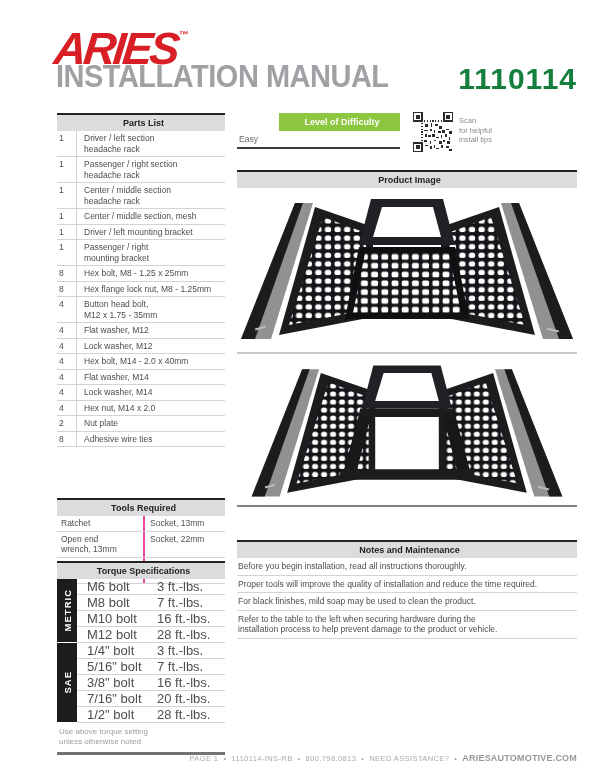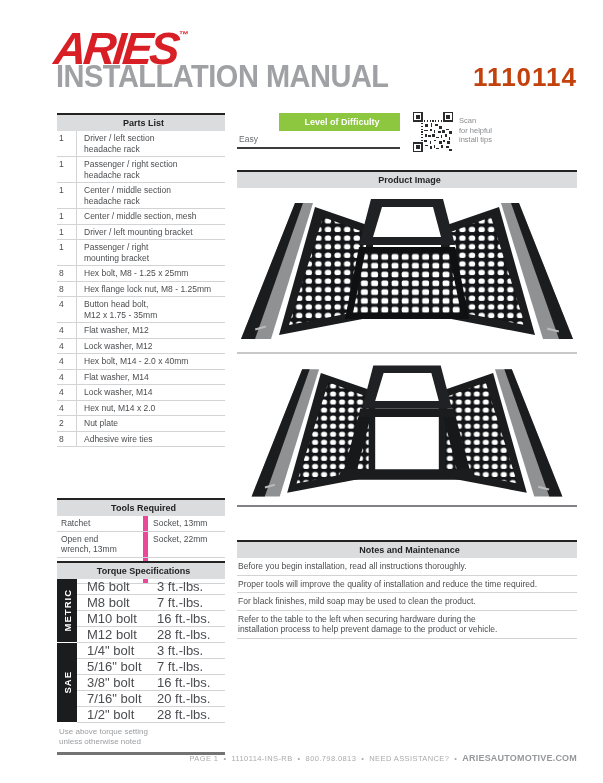--- a/index.html
+++ b/index.html
@@ -5,37 +5,37 @@
   html,body{margin:0;padding:0;background:#ffffff;}
   body{width:603px;height:783px;font-family:"Liberation Sans",sans-serif;-webkit-font-smoothing:antialiased;}
   .page{position:relative;width:603px;height:783px;background:#fff;overflow:hidden;}
 
   
   .logo{position:absolute;left:55px;top:12px;color:#d91f26;font-size:45px;font-weight:bold;
         font-style:italic;letter-spacing:-3px;transform:skewX(-6deg);line-height:46px;}
   .logo sup{font-size:10px;letter-spacing:0;vertical-align:26px;}
   .manual-title{position:absolute;left:56px;top:60px;color:#9fa1a4;font-size:29px;font-weight:bold;
         letter-spacing:-0.5px;transform:scaleY(1.05);transform-origin:left top;white-space:nowrap;}
-  .part-number{position:absolute;right:26px;top:62px;color:#c2410c;font-size:26px;font-weight:bold;letter-spacing:1px;}
+  .part-number{position:absolute;right:26px;top:62px;color:#15803d;font-size:30px;font-weight:bold;letter-spacing:1px;}
 
   
   .bar{background:#dbdcdd;border-top:2px solid #232323;height:16px;line-height:16px;
        font-size:9px;font-weight:bold;color:#232323;padding-left:5px;text-align:center;}
   .bar.green{background:#8dc63f;border-top:none;height:18px;line-height:18px;color:#ffffff;margin-left:42px;}
 
   
   .section{position:absolute;box-sizing:border-box;}
   .parts{left:57px;top:113px;width:168px;}
   .prow{display:flex;border-bottom:1px solid #d2d3d5;font-size:8.5px;color:#4b4d50;line-height:10.5px;}
   .prow .qty{width:17px;padding:2px 0 2px 2px;border-right:1px solid #d2d3d5;}
   .prow .desc{flex:1;padding:2px 0 2px 7px;white-space:pre-line;}
 
   .tools{left:57px;top:458px;width:168px;margin-top:40px;}
   .trow2{display:flex;border-bottom:1px solid #d2d3d5;font-size:8.5px;color:#4b4d50;line-height:10.5px;}
-  .trow2 .c1{width:82px;padding:2px 0 2px 4px;border-right:5px solid #ec4899;white-space:pre-line;}
+  .trow2 .c1{width:82px;padding:2px 0 2px 4px;border-right:2px solid #ec4899;white-space:pre-line;}
   .trow2 .c2{flex:1;padding:2px 0 2px 5px;white-space:pre-line;}
 
   .torque{left:57px;top:561px;width:168px;}
   .torque-body{display:flex;}
   .strip{width:20px;display:flex;flex-direction:column;}
   .strip .blk{background:#1b1c1e;display:flex;align-items:center;justify-content:center;}
   .strip .blk.metric{height:63px;margin-bottom:1px;}
   .strip .blk.sae{height:79px;}
   .vlabel{writing-mode:vertical-rl;transform:rotate(180deg);color:#fff;font-weight:bold;
           font-size:9.5px;letter-spacing:1px;}

